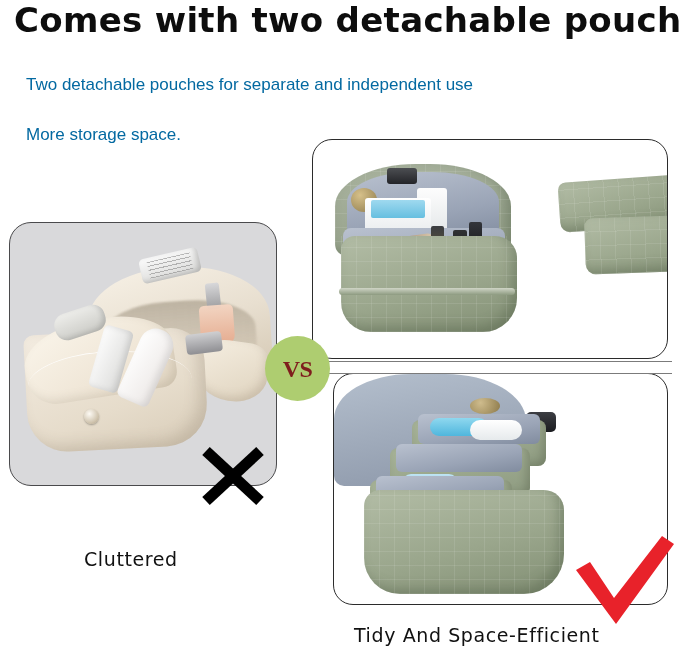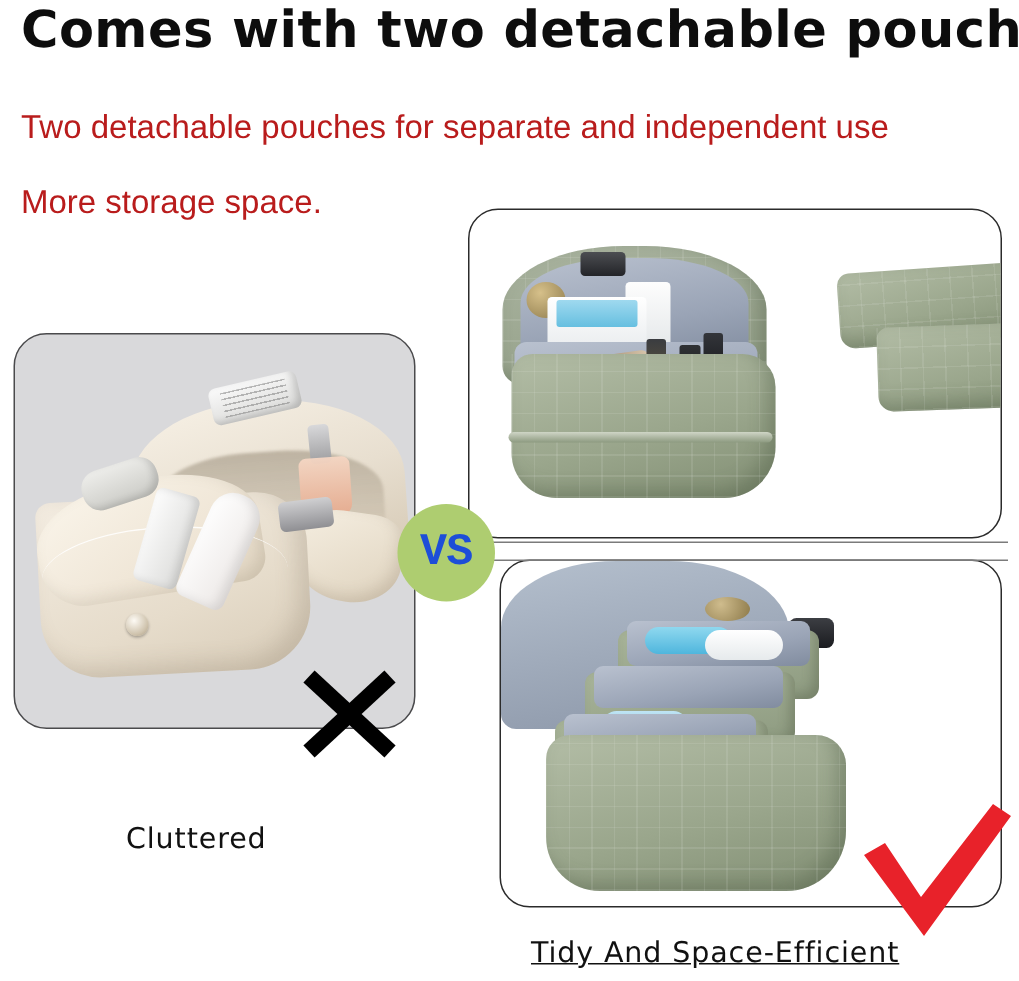--- a/index.html
+++ b/index.html
@@ -25,24 +25,24 @@
     font-family: "DejaVu Sans", sans-serif;
     font-weight: bold;
     font-size: 34px;
     letter-spacing: 0.3px;
     color: #0d0d0d;
     white-space: nowrap;
     line-height: 44px;
   }
   .subtitle-line {
     position: absolute;
-    left: 14px;
+    left: 26px;
     font-family: "Liberation Sans", sans-serif;
-    font-size: 22px;
-    color: #b91c1c;
+    font-size: 17px;
+    color: #0369a1;
     white-space: nowrap;
     line-height: 22px;
   }
   .subtitle-1 { top: 74px; }
   .subtitle-2 { top: 124px; text-align: center; }
 
   
   .panel {
     position: absolute;
     border: 1.4px solid #2b2b2b;
@@ -77,41 +77,41 @@
   
   .caption {
     position: absolute;
     font-family: "DejaVu Sans", sans-serif;
     font-size: 19px;
     color: #111111;
     white-space: nowrap;
     letter-spacing: 0.6px;
   }
   .caption-left  { left: 84px;  top: 527px; margin-top: 21px; }
-  .caption-right { left: 354px; top: 624px; text-decoration: underline; }
+  .caption-right { left: 354px; top: 624px; }
 
   
   .vs-badge {
     position: absolute;
     left: 265px;
     top: 336px;
     width: 65px;
     height: 65px;
     border-radius: 50%;
     background: #aecd70;
     display: flex;
     align-items: center;
     justify-content: center;
     z-index: 6;
   }
   .vs-badge span {
-    font-family: Liberation Mono, monospace;
+    font-family: Liberation Serif, serif;
     font-weight: bold;
-    font-size: 30px;
-    color: #1d4ed8;
+    font-size: 24px;
+    color: #7f1d1d;
     letter-spacing: -0.5px;
     line-height: 1;
   }
   .connector {
     position: absolute;
     background: #7b7b7b;
     height: 1.1px;
     z-index: 2;
   }
   .connector-a { left: 322px; top: 361px; width: 350px; }

